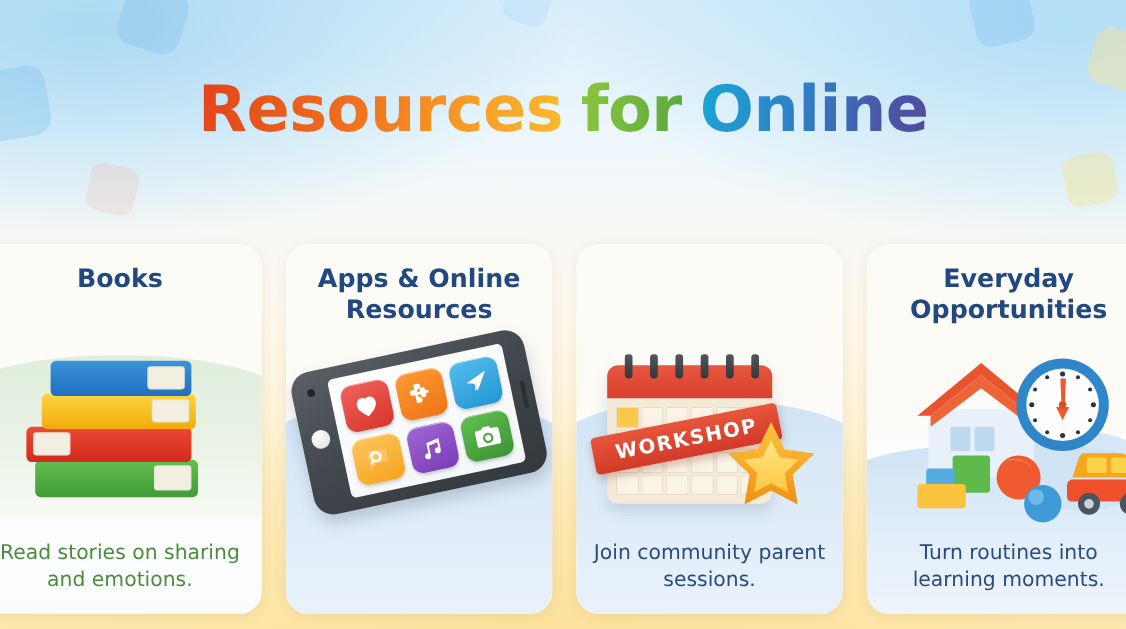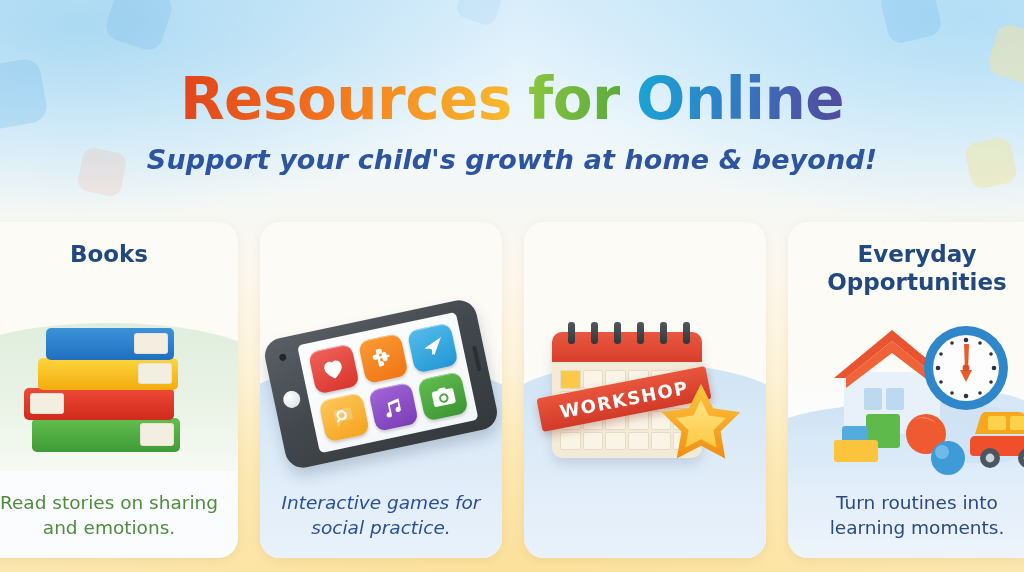--- a/index.html
+++ b/index.html
@@ -133,21 +133,20 @@
 <div class="deco" style="left:80px;top:150px;width:44px;height:44px;background:rgba(240,170,150,0.20);transform:rotate(12deg);"></div>
 <div class="deco" style="left:884px;top:-14px;width:54px;height:54px;background:rgba(120,190,235,0.30);transform:rotate(-14deg);"></div>
 <div class="deco" style="left:992px;top:28px;width:52px;height:52px;background:rgba(238,226,170,0.55);transform:rotate(16deg);"></div>
 <div class="deco" style="left:968px;top:140px;width:46px;height:46px;background:rgba(238,230,160,0.50);transform:rotate(-12deg);"></div>
 <div class="deco" style="left:460px;top:-18px;width:40px;height:40px;background:rgba(150,200,238,0.18);transform:rotate(20deg);"></div>
 
 <div class="header">
   <div class="title">
     <span class="seg seg-a">Resources</span><span class="seg-sp"></span><span class="seg seg-b">for</span><span class="seg-sp"></span><span class="seg seg-c">Online</span>
   </div>
-  <div class="subtitle">Support your child's growth at home &amp; beyond!</div>
 </div>
 
 <div class="cards">
 
   <div class="card w-lg" style="flex:0 0 258px;">
     <div class="ground ground-green"></div>
     <div class="card-title">Books</div>
 
     <div class="art books">
 
@@ -166,20 +165,21 @@
       <div class="book" style="left:66px;top:14px;width:128px;height:32px;background:linear-gradient(180deg,#3c93d8 0%,#1f6fc0 100%);">
         <div class="pages" style="right:6px;"></div>
       </div>
     </div>
 
     <div class="card-caption cap-green">Read stories on sharing and emotions.</div>
   </div>
 
   <div class="card w-lg" style="flex:0 0 242px;">
     <div class="ground ground-blue"></div>
+    <div class="card-title">Apps &amp; Online Resources</div>
 
     <div class="art tablet">
       <div class="tab-body">
         <div class="tab-cam"></div>
         <div class="tab-home"></div>
         <div class="tab-spk"></div>
         <div class="tab-screen">
           <div class="apps-grid">
             <div class="app" style="background:linear-gradient(160deg,#ef625a,#d8342c);">
               <svg viewBox="0 0 24 24">
@@ -210,21 +210,20 @@
             <div class="app" style="background:linear-gradient(160deg,#62bd50,#3b9433);">
               <svg viewBox="0 0 24 24">
                   <path d="M9.5 4h5l1.2 2H20a2 2 0 012 2v10a2 2 0 01-2 2H4a2 2 0 01-2-2V8a2 2 0 012-2h3.3L9.5 4zm2.5 5.2a4.3 4.3 0 100 8.6 4.3 4.3 0 000-8.6zm0 1.8a2.5 2.5 0 110 5 2.5 2.5 0 010-5z"></path>
                 </svg>
             </div>
           </div>
         </div>
       </div>
     </div>
 
-    <div class="card-caption cap-blue-i">Interactive games for social practice.</div>
   </div>
 
   <div class="card w-lg" style="flex:0 0 242px;">
     <div class="ground ground-blue"></div>
 
     <div class="art cal">
       <div class="cal-body">
         <div class="cal-top"></div>
         <div class="cal-ring" style="left:16px;"></div>
         <div class="cal-ring" style="left:39px;"></div>
@@ -271,20 +270,21 @@
           <linearGradient id="gstar2" x1="0" y1="0" x2="0" y2="1">
             <stop offset="0" stop-color="#ffe485"></stop>
               <stop offset="1" stop-color="#fcc843"></stop>
           </linearGradient>
         </defs>
         <path fill="url(#gstar)" d="M50 2l14.2 28.8L96 35.4 72.9 57.9l5.5 31.8L50 74.7 21.6 89.7l5.5-31.8L4 35.4l31.8-4.6z"></path>
         <path fill="url(#gstar2)" d="M50 21l9 18.3 20.2 2.9-14.6 14.3 3.4 20.1L50 67.1 31.9 76.6l3.5-20.1L20.8 42.2 41 39.3z"></path>
       </svg>
     </div>
 
+    <div class="card-caption cap-navy">Join community parent sessions.</div>
   </div>
 
   <div class="card w-lg" style="flex:0 0 258px;">
     <div class="ground ground-blue2"></div>
     <div class="card-title">Everyday Opportunities</div>
 
     <div class="art house">
       <svg viewBox="0 0 258 170" style="width:258px;height:170px;">
 
         <ellipse cx="196" cy="120" rx="62" ry="36" fill="#cfe3f5" opacity=".85"></ellipse>

